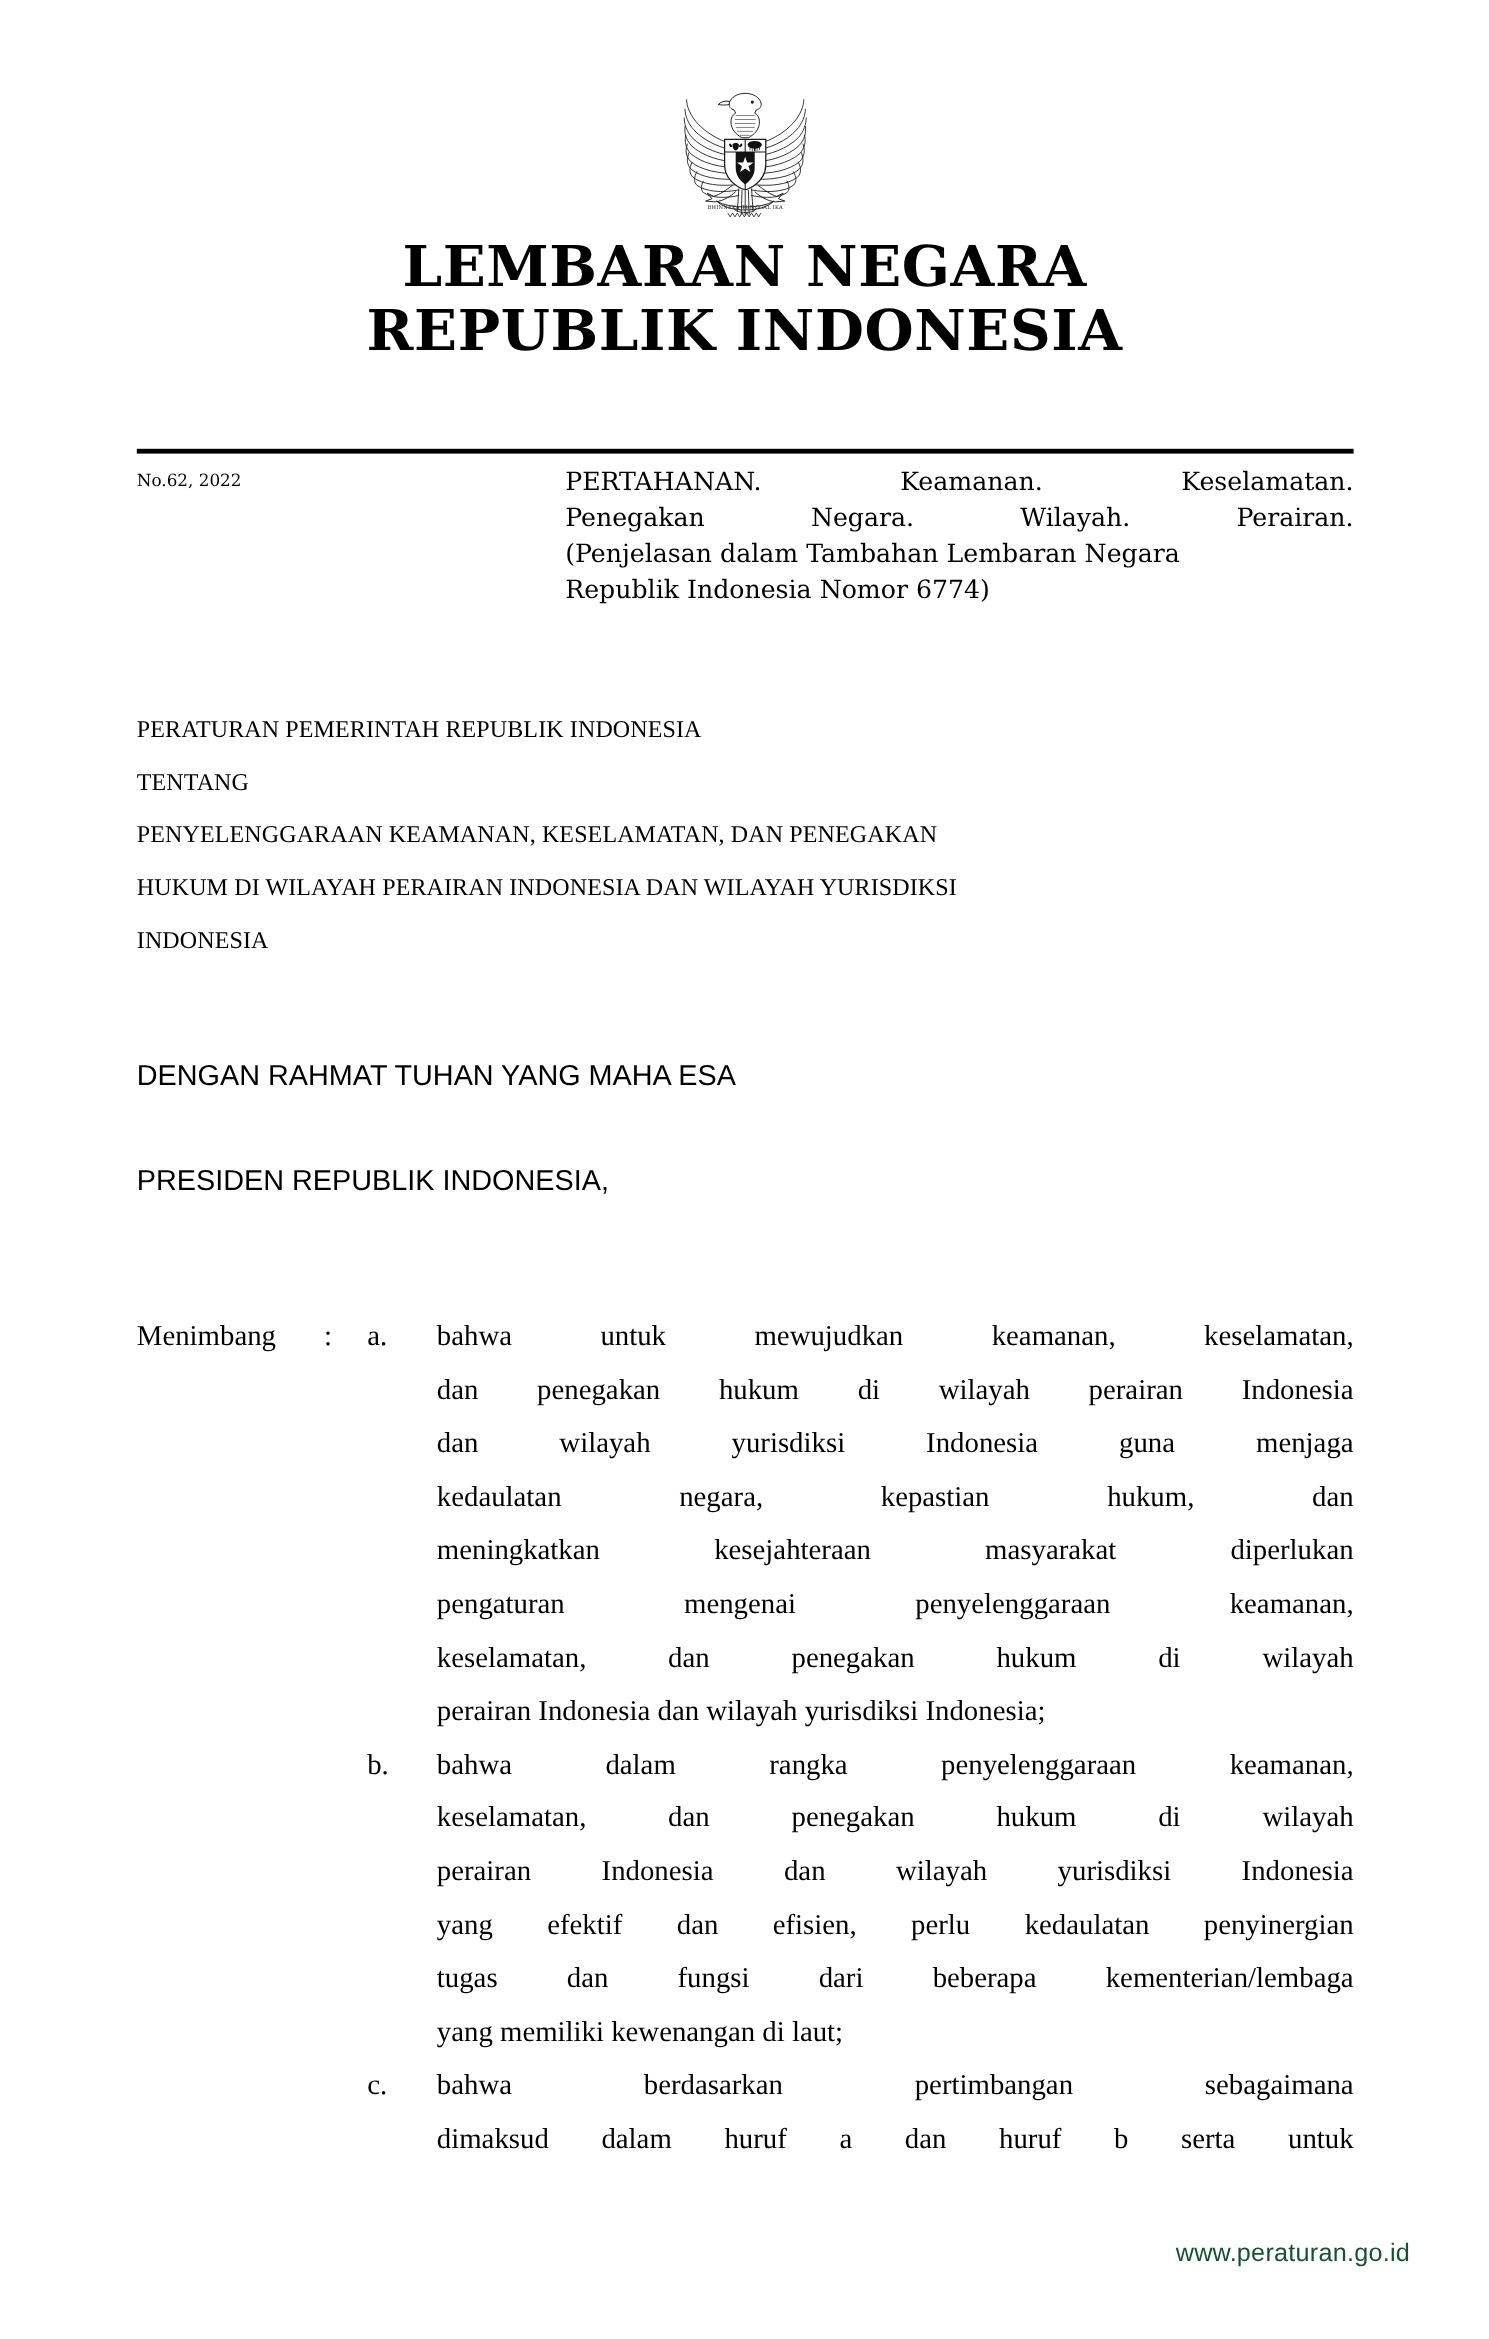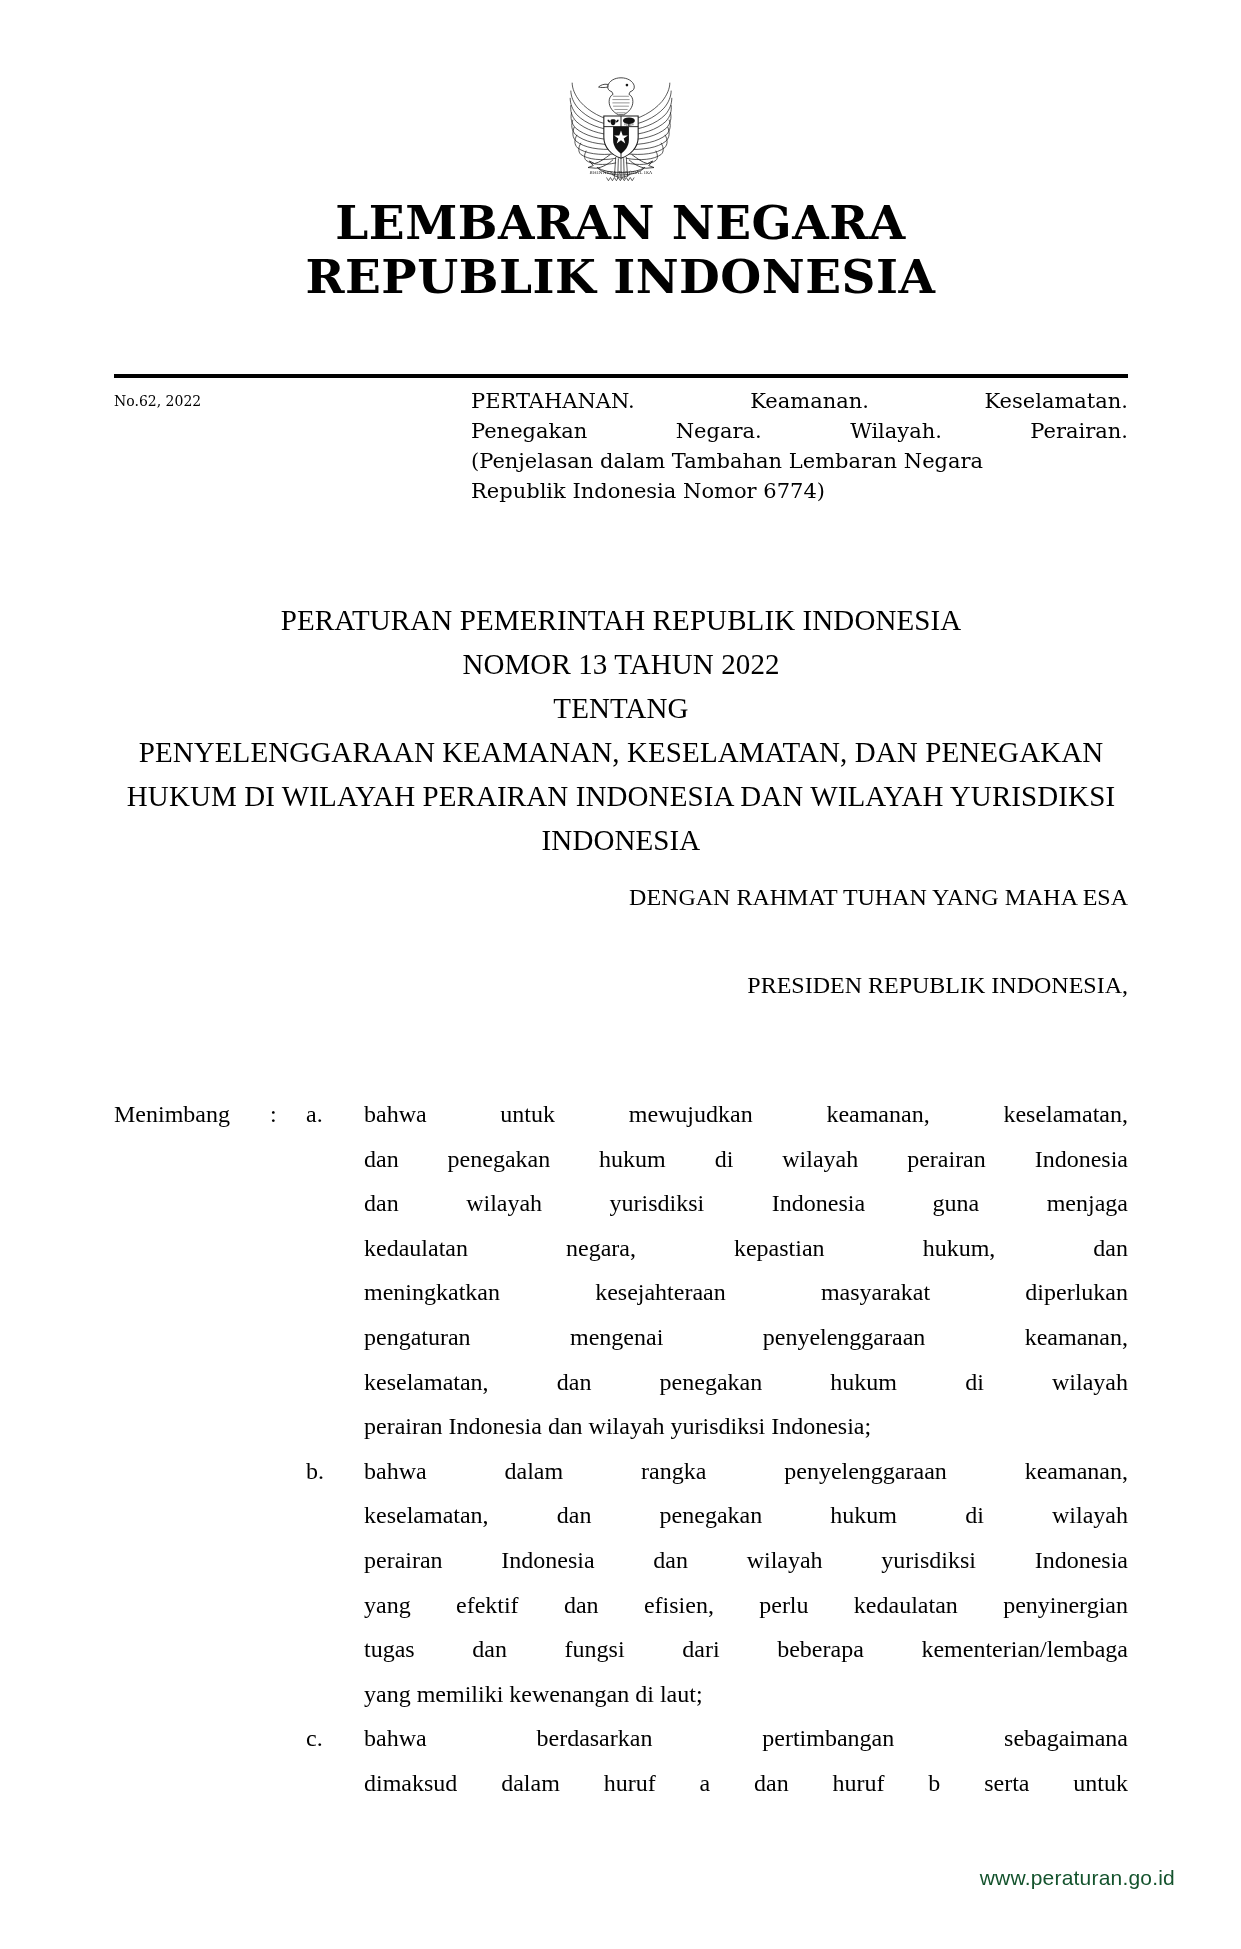--- a/index.html
+++ b/index.html
@@ -100,40 +100,40 @@
     white-space: nowrap;
   }
   .meta-keywords .kwline.last {
     text-align-last: left;
   }
 
   
   .titleblock {
     position: absolute;
     left: 114px;
-    top: 598px;
-    width: 1014px;
-    text-align: center;
+    top: 586px;
+    width: 1014px;
+    text-align: left;
     font-family: "Liberation Serif", "DejaVu Serif", serif;
-    font-size: 29px;
+    font-size: 20px;
     line-height: 44px;
   }
   .titleblock .t {
     display: block;
     white-space: nowrap;
     letter-spacing: 0.1px;
   }
 
   
   .preamble {
     position: absolute;
     left: 114px;
     width: 1014px;
-    text-align: right;
-    font-family: Liberation Serif, serif;
+    text-align: left;
+    font-family: Liberation Sans, sans-serif;
     font-size: 24px;
     line-height: 34px;
   }
   .preamble.p1 { top: 880px; }
   .preamble.p2 { top: 968px; }
 
   
   .considering {
     position: absolute;
     left: 114px;
@@ -284,21 +284,20 @@
     <div class="meta-keywords">
       <span class="kwline">PERTAHANAN. Keamanan. Keselamatan.</span>
       <span class="kwline">Penegakan Negara. Wilayah. Perairan.</span>
       <span class="kwline last">(Penjelasan dalam Tambahan Lembaran Negara</span>
       <span class="kwline last">Republik Indonesia Nomor 6774)</span>
     </div>
   </div>
 
   <div class="titleblock">
     <span class="t">PERATURAN PEMERINTAH REPUBLIK INDONESIA</span>
-    <span class="t">NOMOR 13 TAHUN 2022</span>
     <span class="t">TENTANG</span>
     <span class="t">PENYELENGGARAAN KEAMANAN, KESELAMATAN, DAN PENEGAKAN</span>
     <span class="t">HUKUM DI WILAYAH PERAIRAN INDONESIA DAN WILAYAH YURISDIKSI</span>
     <span class="t">INDONESIA</span>
   </div>
 
   <div class="preamble p1">DENGAN RAHMAT TUHAN YANG MAHA ESA</div>
   <div class="preamble p2">PRESIDEN REPUBLIK INDONESIA,</div>
 
   <div class="considering">

